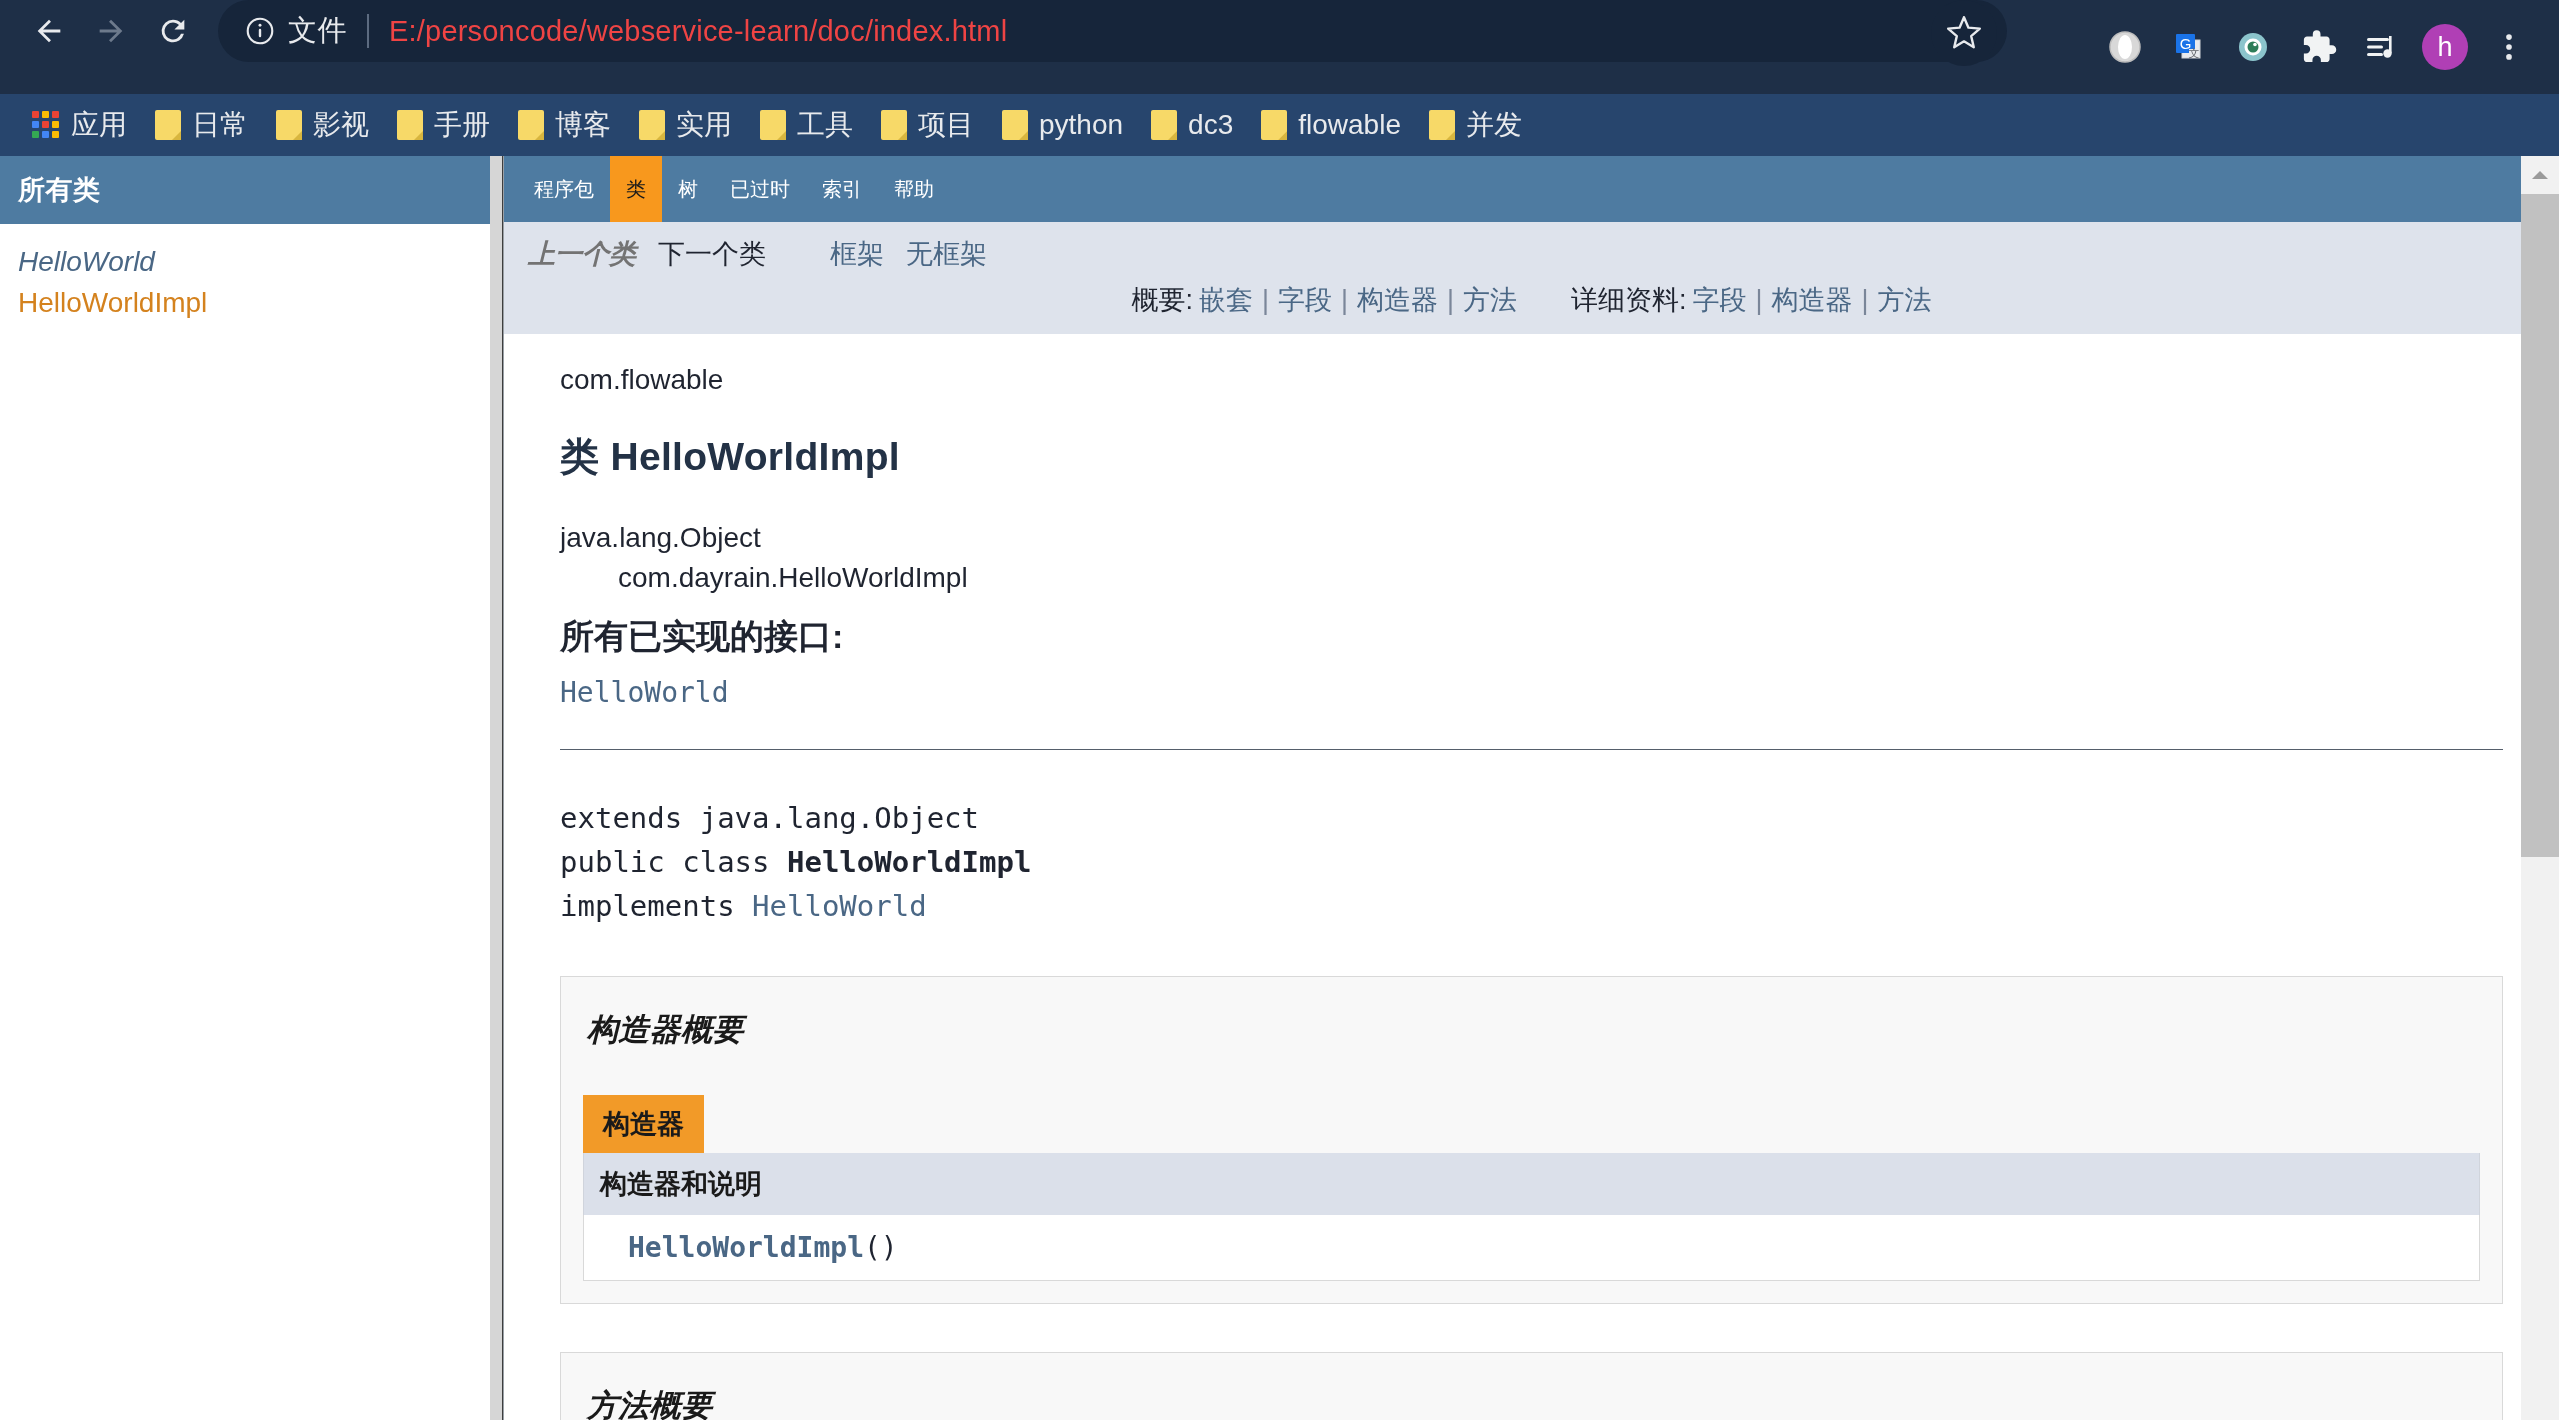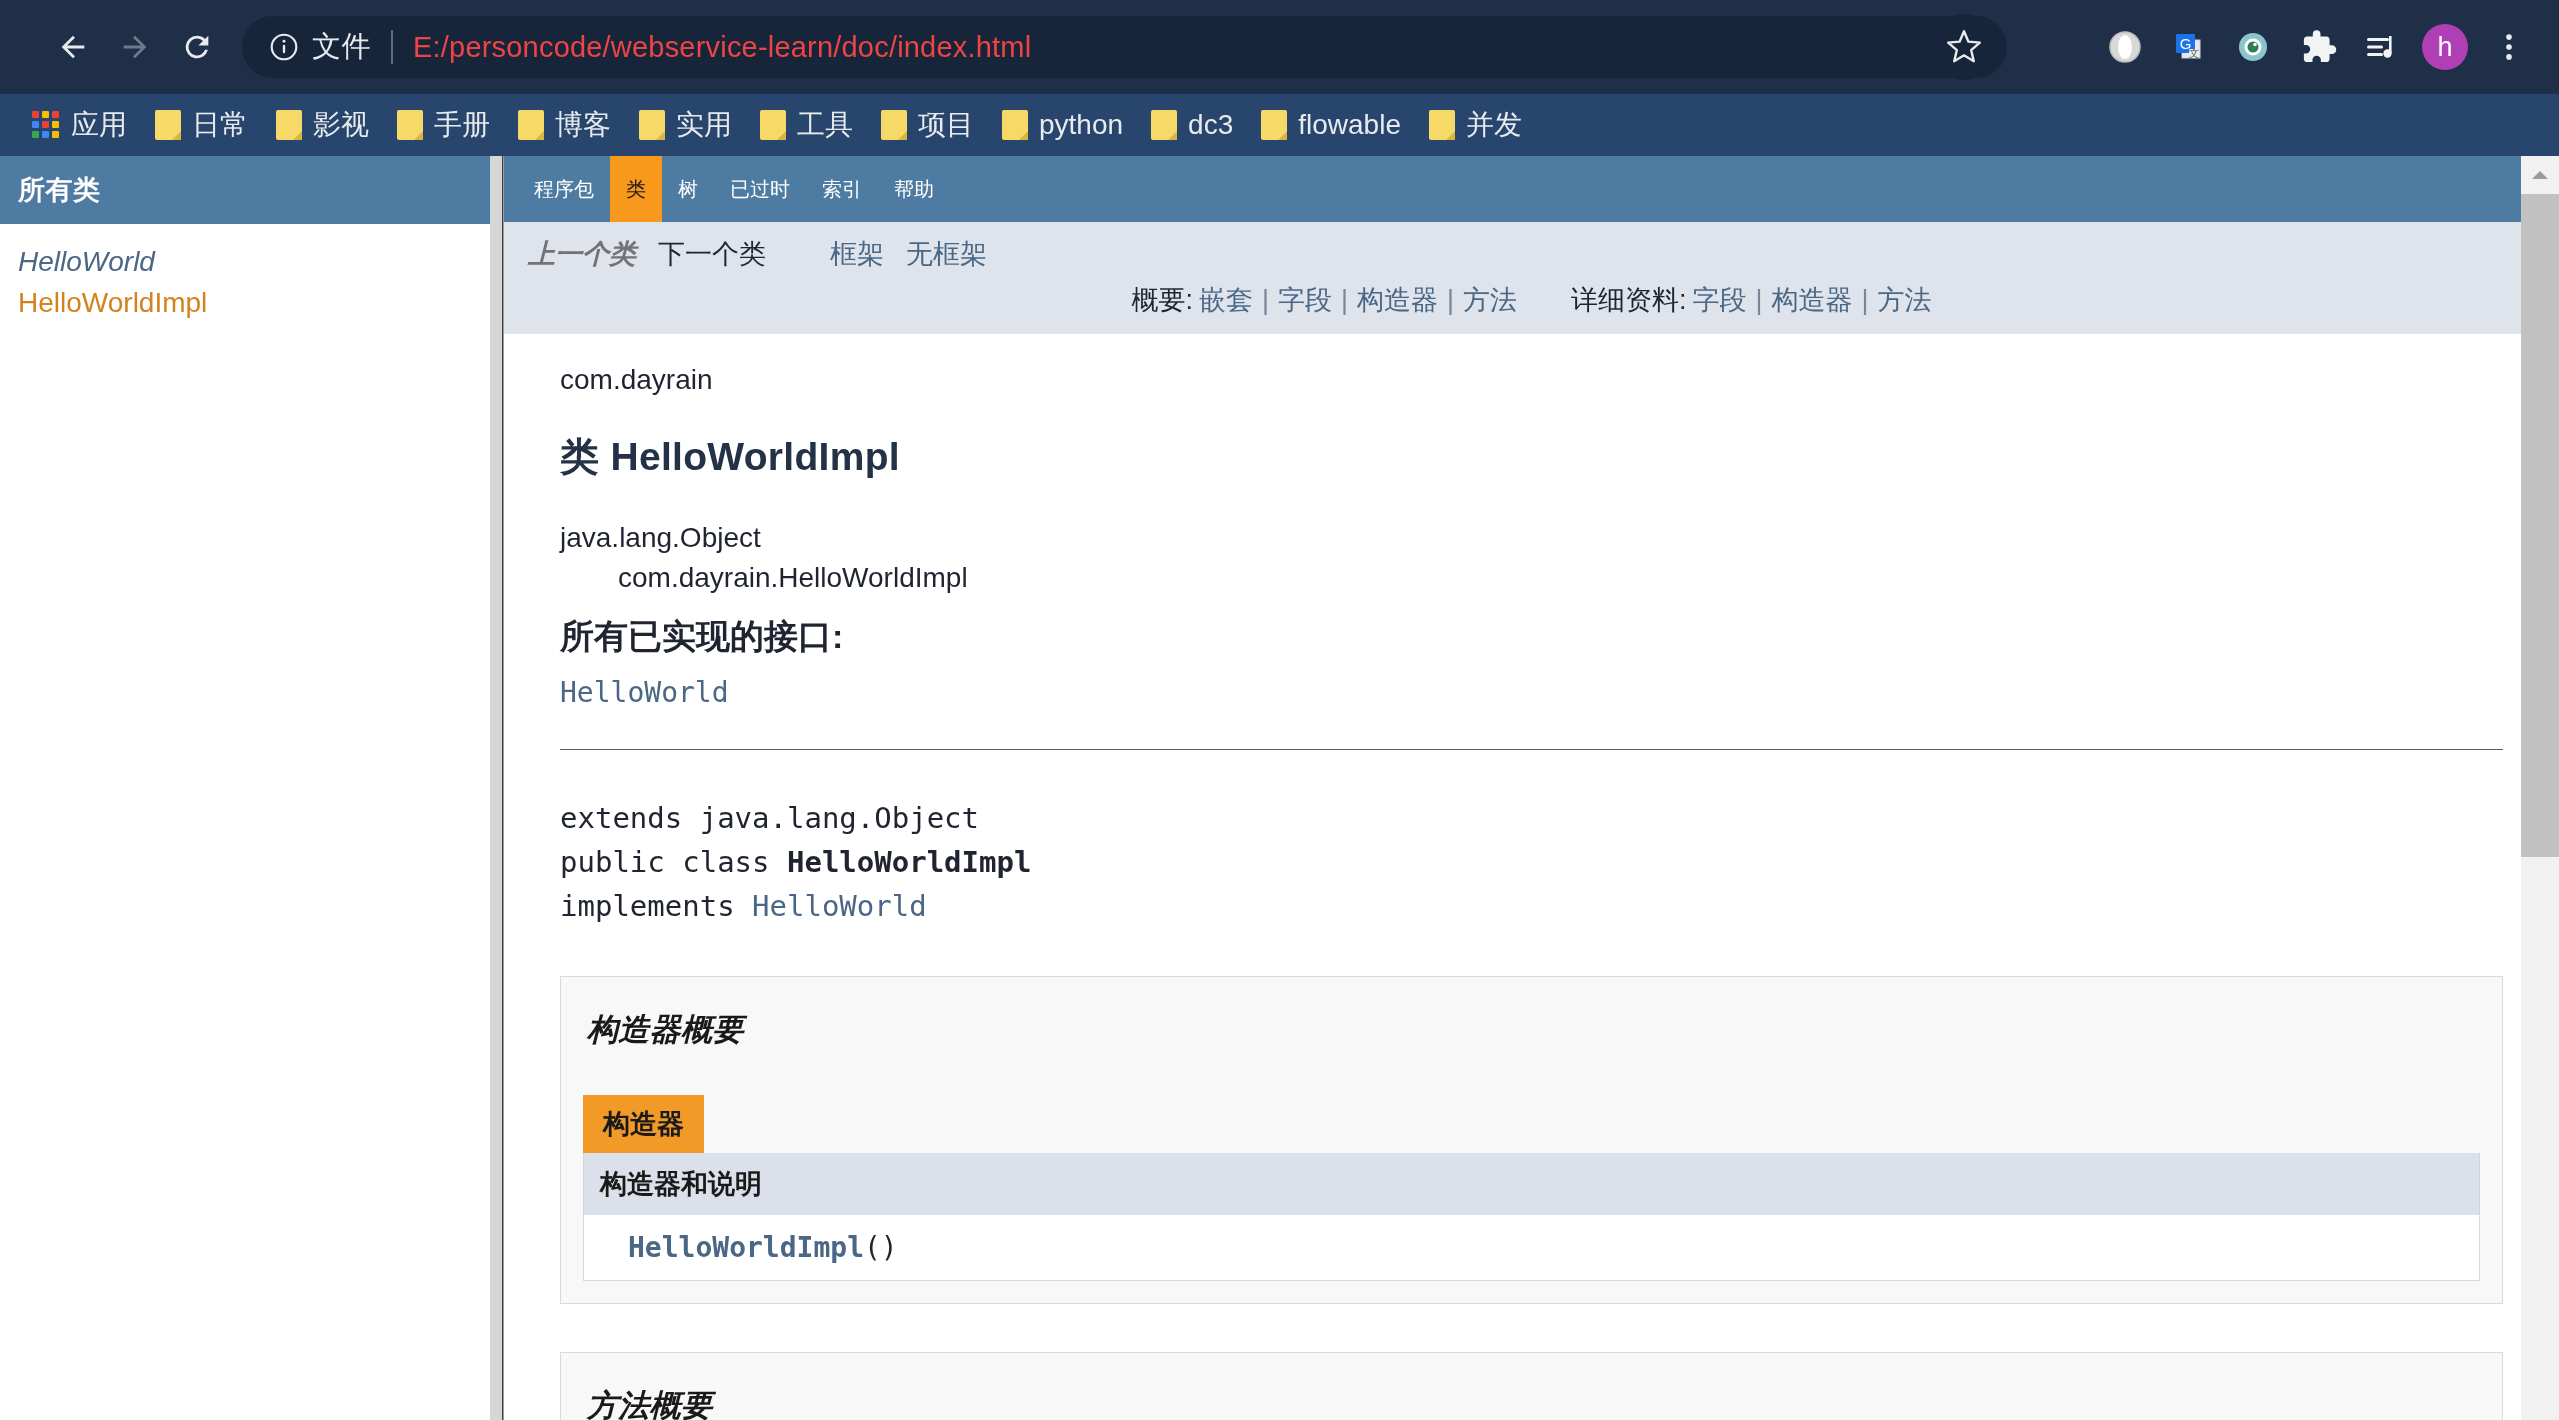--- a/index.html
+++ b/index.html
@@ -3,21 +3,21 @@
 <meta charset="utf-8">
 <style>
   html,body{margin:0;padding:0;}
   body{
     width:2559px;height:1420px;overflow:hidden;
     font-family:"Liberation Sans","DejaVu Sans",sans-serif;
     background:#ffffff;
   }
   
   .browser{width:2559px;background:#1e2f47;}
-  .toolbar{height:94px;display:flex;align-items:center;padding:0 18px;background:#1e2f47;margin-left:24px;}
+  .toolbar{height:94px;display:flex;padding:0 18px;background:#1e2f47;}
   .navbtn{width:62px;height:62px;display:flex;align-items:center;justify-content:center;
           border-radius:50%;flex:0 0 auto;cursor:pointer;}
   .navbtn svg{display:block;}
   .omnibox{
     flex:1 1 auto;height:62px;margin-left:14px;margin-right:10px;
     background:#16253a;border-radius:32px;display:flex;align-items:center;
     padding:0 26px;min-width:0;
   }
   .info-ico{flex:0 0 auto;margin-right:12px;display:flex;align-items:center;}
   .site-kind{color:#e8eaed;font-size:29px;white-space:nowrap;letter-spacing:.5px;}
@@ -344,21 +344,21 @@
         <a>字段</a>
         <span class="pipe">|</span>
         <a>构造器</a>
         <span class="pipe">|</span>
         <a>方法</a>
       </div>
     </div>
 
     <div class="main">
 
-      <div class="pkg">com.dayrain</div>
+      <div class="pkg">com.flowable</div>
       <div class="h2title">类 HelloWorldImpl</div>
 
       <div class="inherit">
         <div>java.lang.Object</div>
         <div class="lvl2">com.dayrain.HelloWorldImpl</div>
       </div>
 
       <div class="blk-label">所有已实现的接口:</div>
       <div class="iface-link">HelloWorld</div>
 

